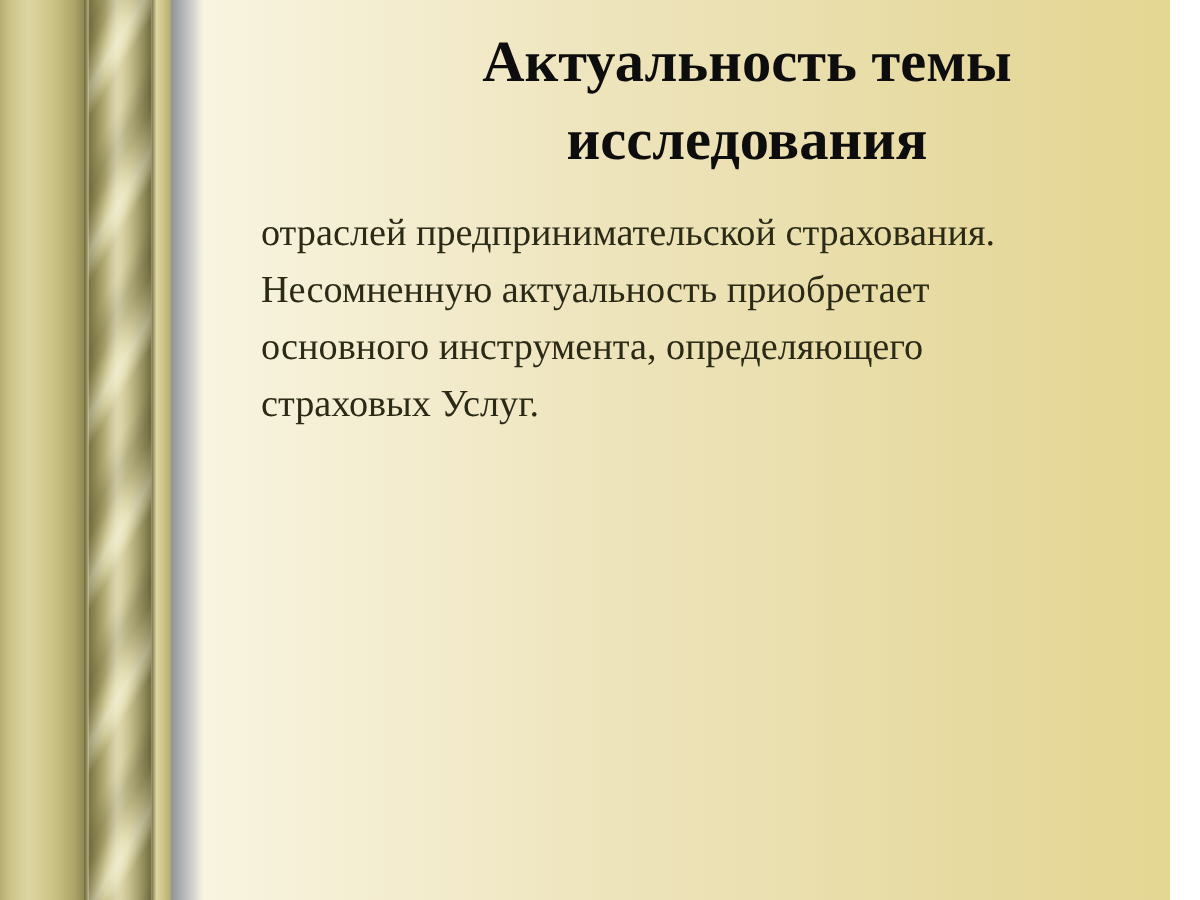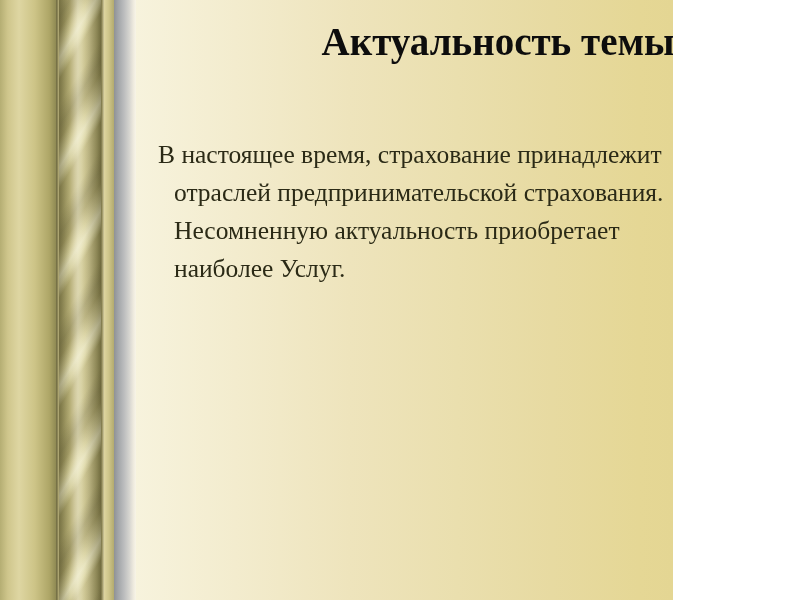--- a/index.html
+++ b/index.html
@@ -3,21 +3,21 @@
 <meta charset="utf-8">
 <style>
   html, body {
     margin: 0;
     padding: 0;
     background: #ffffff;
   }
 
   #slide {
     position: relative;
-    width: 673px;
+    width: 780px;
     height: 600px;
     overflow: hidden;
     font-family: "Liberation Serif", "DejaVu Serif", serif;
     
     background: linear-gradient(to right,
         #fcfbf2 0%,
         #faf8e9 8%,
         #f7f3dd 20%,
         #f3ecce 35%,
         #eee4bc 52%,
@@ -206,23 +206,24 @@
     </div>
     <div class="rule-b"></div>
     <div class="band-outer-right"></div>
     <div class="column-shadow"></div>
   </div>
 
   <div id="content">
 
     <div id="slide-title">
       <div>Актуальность темы</div>
+      <div>исследования</div>
     </div>
 
     <div id="body-block">
-      <div class="body-line lvl0">В настоящее время, страхование принадлежит</div>
       <div class="body-line lvl1">отраслей предпринимательской страхования.</div>
       <div class="body-line lvl1">Несомненную актуальность приобретает</div>
-      <div class="body-line lvl1">наиболее Услуг.</div>
+      <div class="body-line lvl1">основного инструмента, определяющего</div>
+      <div class="body-line lvl1">страховых Услуг.</div>
     </div>
 
   </div>
 </div>
 
 </body></html>

